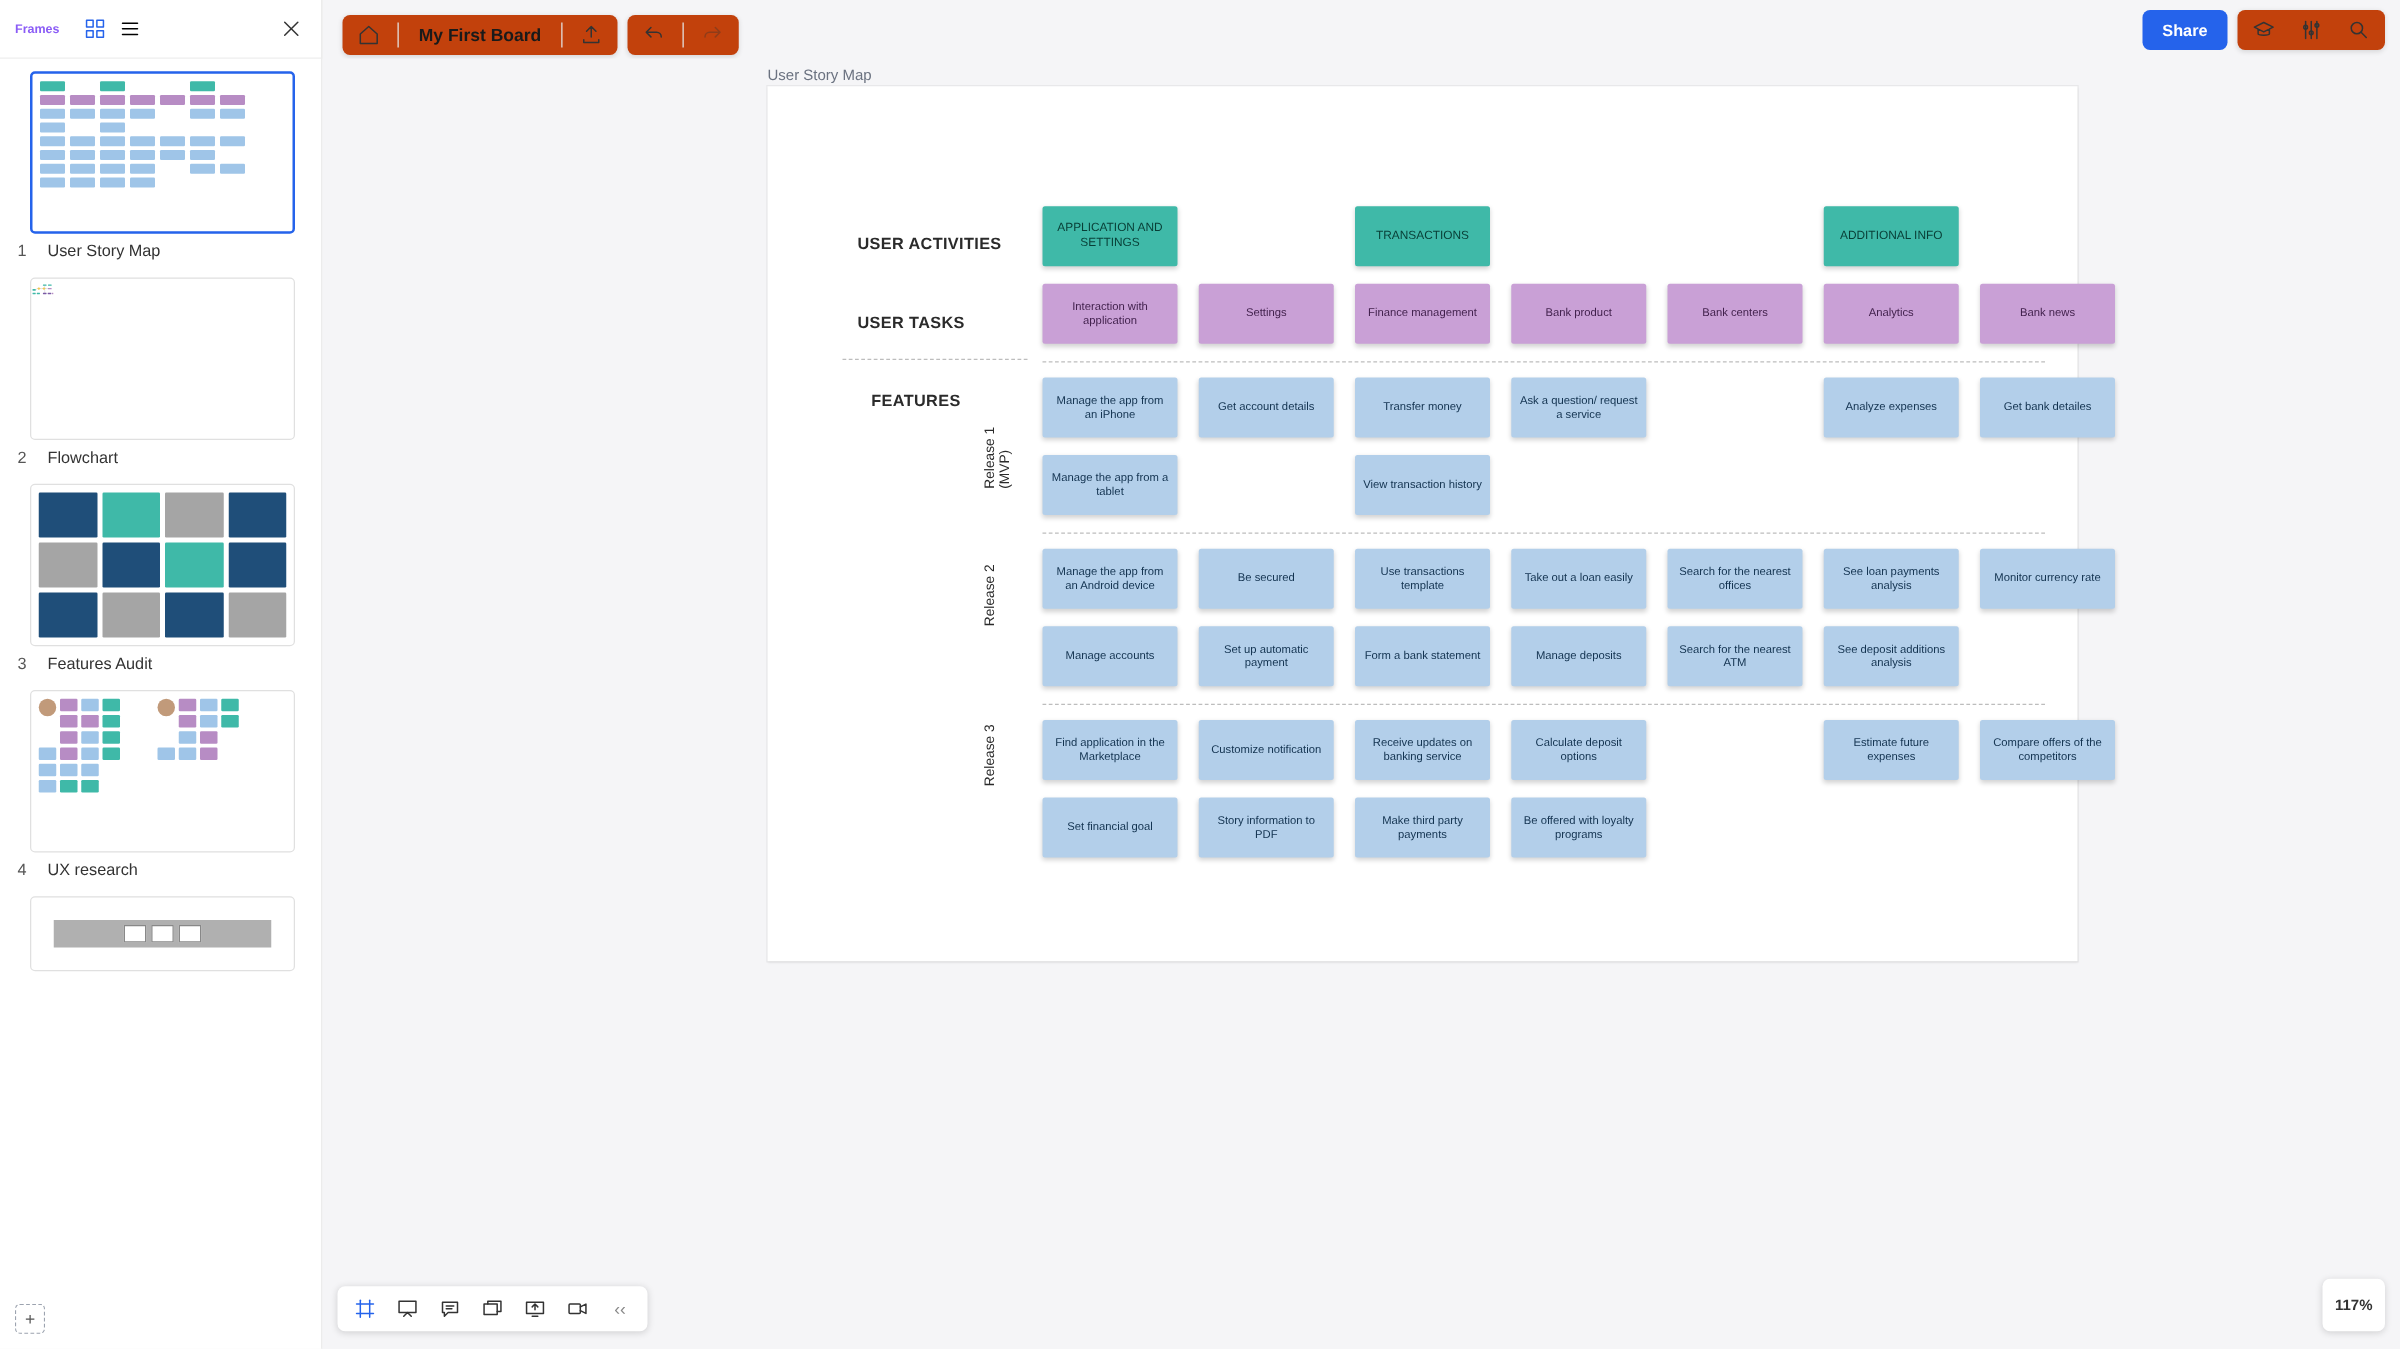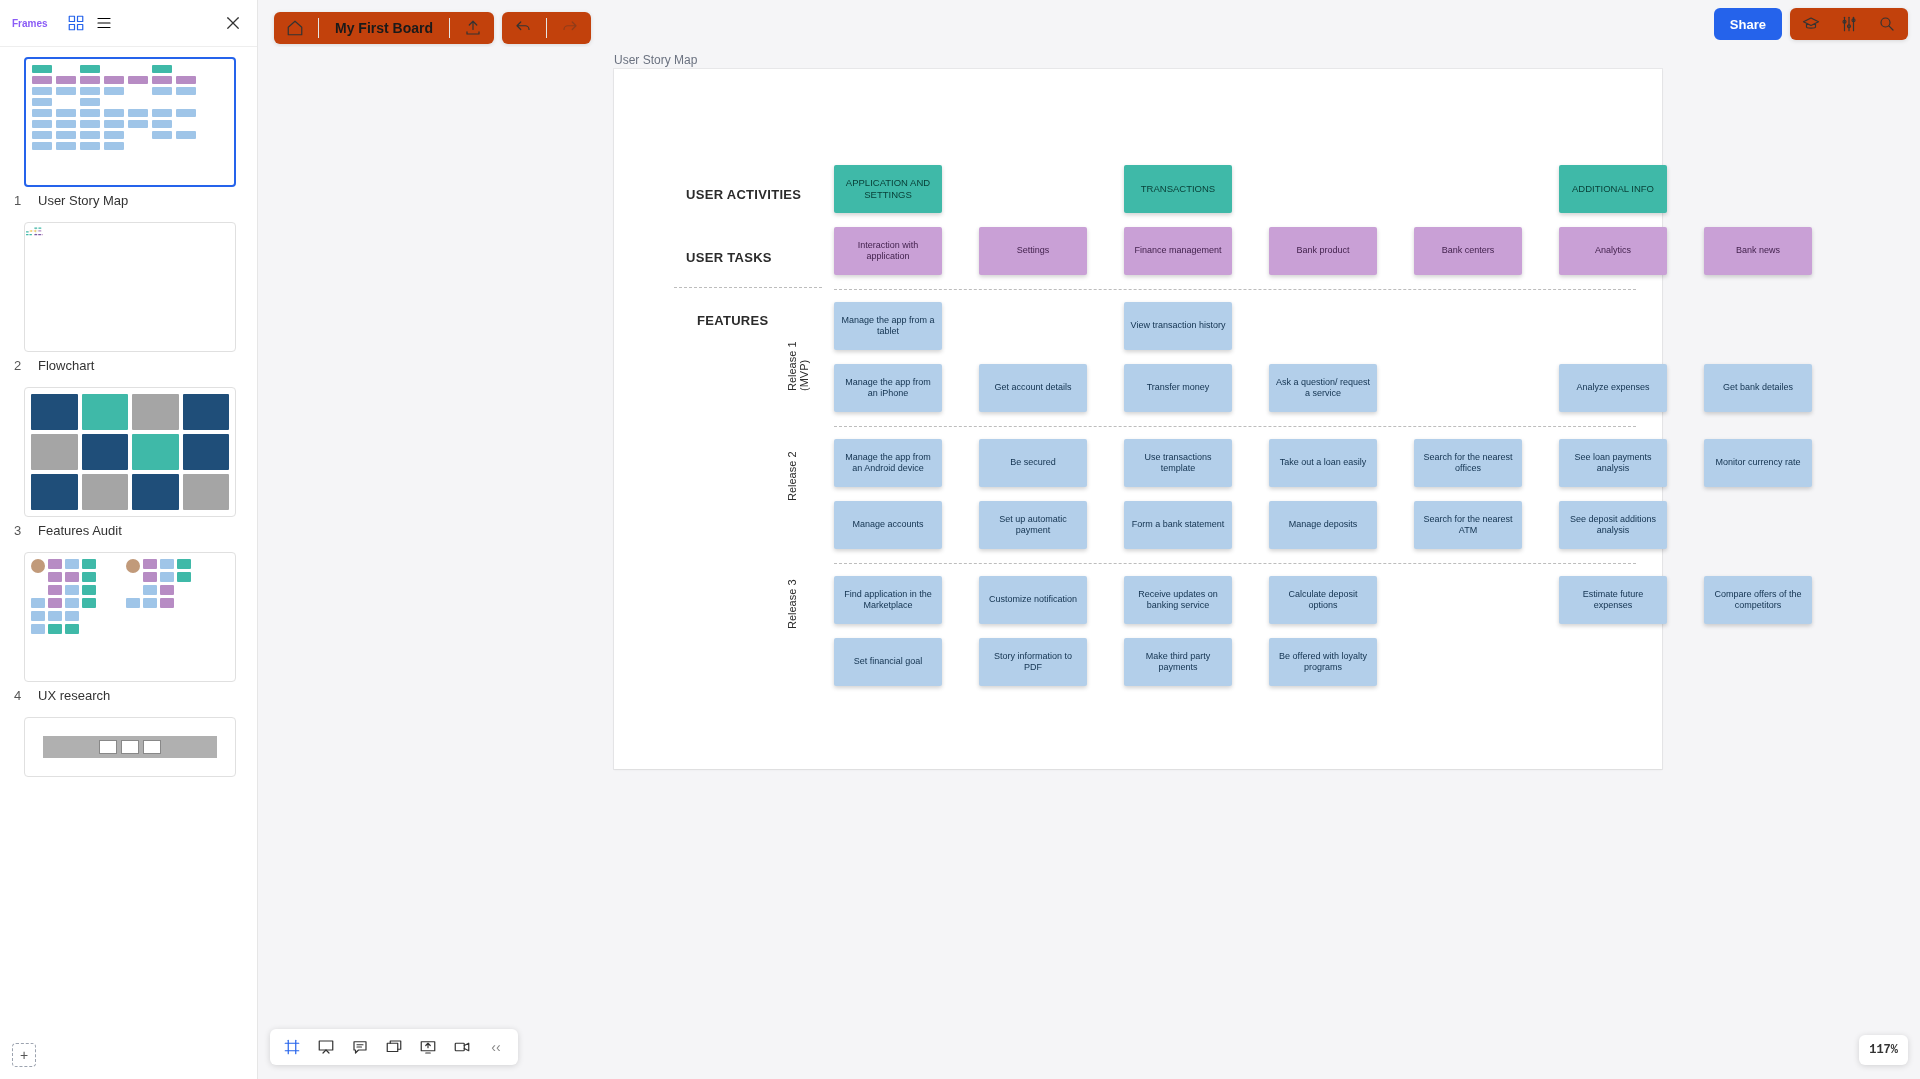--- a/index.html
+++ b/index.html
@@ -52,36 +52,36 @@
 
 .lt { position:absolute; left:270px; top:248px; width:44px; background:#fff; border-radius:8px; box-shadow:0 2px 10px rgba(0,0,0,.15); padding:6px 0; display:flex; flex-direction:column; align-items:center; gap:2px; }
 .lt-btn { width:36px; height:30px; display:flex; align-items:center; justify-content:center; cursor:pointer; color:#333; border-radius:4px; }
 .lt-sep { width:26px; height:1px; background:#eee; margin:2px 0; }
 .lt-btn.plus { border:1px dashed #bcbcbc; width:24px; height:20px; margin-top:4px; font-size:12px; color:#888; }
 
 
 .bottom-bar { position:absolute; left:270px; bottom:14px; background:#fff; border-radius:6px; box-shadow:0 1px 6px rgba(0,0,0,.15); height:36px; display:flex; align-items:center; padding:0 6px; gap:2px; }
 .bb-btn { width:32px; height:30px; display:flex; align-items:center; justify-content:center; cursor:pointer; color:#333; border-radius:4px; }
 .bb-btn.active { color:#2563eb; }
-.zoom { position:absolute; right:12px; bottom:14px; background:#fff; border-radius:6px; box-shadow:0 1px 6px rgba(0,0,0,.15); height:30px; padding:0 10px; display:flex; align-items:center; font-size:12px; font-weight:600; color:#333; cursor:pointer;font-family:Liberation Mono, monospace; }
+.zoom { position:absolute; right:12px; bottom:14px; background:#fff; border-radius:6px; box-shadow:0 1px 6px rgba(0,0,0,.15); height:42px; padding:0 10px; display:flex; align-items:center; font-size:12px; font-weight:600; color:#333; cursor:pointer; }
 
 
 .canvas { position:absolute; left:258px; right:0; top:47px; bottom:0; background:#f5f5f7; }
 .frame-title { position:absolute; left:356px; top:6px; font-size:12px; color:#6b7280; }
 .board { position:absolute; left:356px; top:22px; width:1048px; height:700px; background:#fff; box-shadow:0 0 0 1px rgba(0,0,0,.05), 0 1px 2px rgba(0,0,0,.06); }
 
 
 .row-label { position:absolute; left:72px; font-size:13px; font-weight:700; color:#2b2b2b; letter-spacing:.3px; }
 .rl-activities { top:118px; } .rl-tasks { top:181px; } .rl-features { top:244px;margin-left:11px; }
 .vlabel { position:absolute; left:172px; font-size:11px; color:#2b2b2b; transform: rotate(-90deg); transform-origin:left top; white-space:nowrap; }
 .vl1 { top:322px; } .vl2 { top:432px; } .vl3 { top:560px; }
 
 
 .grid { position:absolute; left:220px; top:96px; right:26px; }
-.grow { display:grid; grid-template-columns: repeat(7, 108px); gap:20px 37px; margin-bottom:14px; }
+.grow { display:grid; grid-template-columns: repeat(7, 108px); gap:20px 17px; margin-bottom:14px; }
 .card { height:48px; border-radius:2px; display:flex; align-items:center; justify-content:center; text-align:center; font-size:9px; color:#222; padding:4px 6px; line-height:1.25; box-shadow:0 2px 4px rgba(0,0,0,.18); }
 .card.teal { background:#3fb9a8; color:#083e36; font-size:9.5px; }
 .card.purple { background:#c9a0d6; color:#3f1f4a; }
 .card.blue { background:#b3cfea; color:#12324f; }
 .card.empty { visibility:hidden; }
 
 .hr-dash { border:none; border-top:1px dashed #bdbdbd; margin:6px 0 12px; }
 .hr-left { position:absolute; left:60px; width:148px; border:none; border-top:1px dashed #bdbdbd; }
 .hr-l1 { top:218px; } 
 
@@ -454,37 +454,37 @@
           <div class="card purple">Interaction with application</div>
           <div class="card purple">Settings</div>
           <div class="card purple">Finance management</div>
           <div class="card purple">Bank product</div>
           <div class="card purple">Bank centers</div>
           <div class="card purple">Analytics</div>
           <div class="card purple">Bank news</div>
         </div>
       <hr class="hr-dash">
 
-      <div class="grow" id="row-r1b">
-          <div class="card blue">Manage the app from a tablet</div>
-          <div class="card empty"></div>
-          <div class="card blue">View transaction history</div>
-          <div class="card empty"></div>
-          <div class="card empty"></div>
-          <div class="card empty"></div>
-          <div class="card empty"></div>
-        </div>
       <div class="grow" id="row-r1a">
           <div class="card blue">Manage the app from an iPhone</div>
           <div class="card blue">Get account details</div>
           <div class="card blue">Transfer money</div>
           <div class="card blue">Ask a question/ request a service</div>
           <div class="card empty"></div>
           <div class="card blue">Analyze expenses</div>
           <div class="card blue">Get bank detailes</div>
+        </div>
+      <div class="grow" id="row-r1b">
+          <div class="card blue">Manage the app from a tablet</div>
+          <div class="card empty"></div>
+          <div class="card blue">View transaction history</div>
+          <div class="card empty"></div>
+          <div class="card empty"></div>
+          <div class="card empty"></div>
+          <div class="card empty"></div>
         </div>
       <hr class="hr-dash">
 
       <div class="grow" id="row-r2a">
           <div class="card blue">Manage the app from an Android device</div>
           <div class="card blue">Be secured</div>
           <div class="card blue">Use transactions template</div>
           <div class="card blue">Take out a loan easily</div>
           <div class="card blue">Search for the nearest offices</div>
           <div class="card blue">See loan payments analysis</div>

